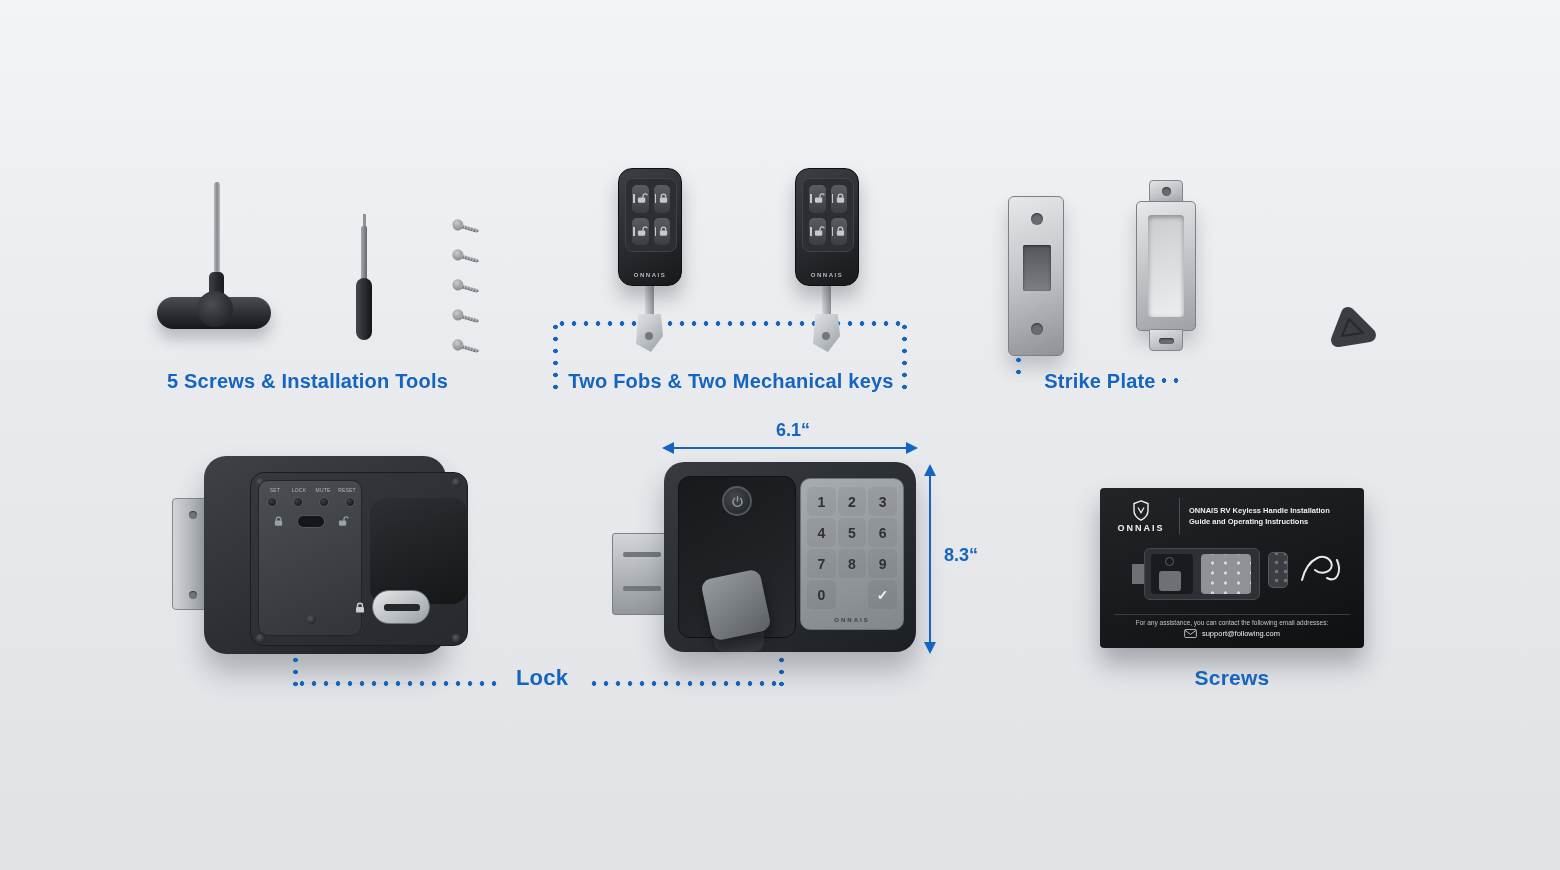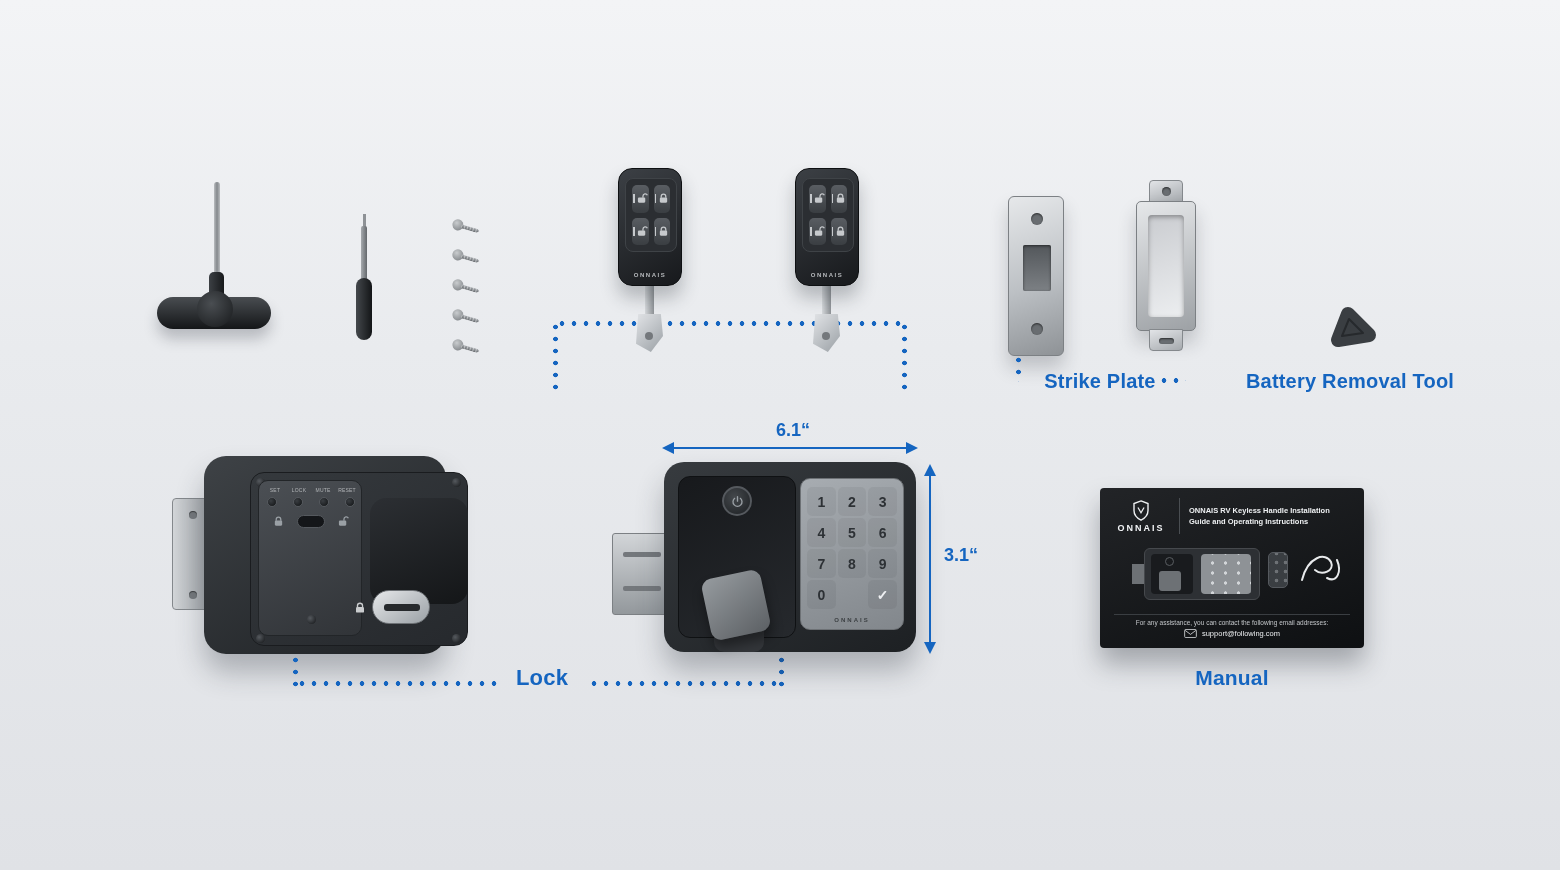--- a/index.html
+++ b/index.html
@@ -223,20 +223,21 @@
     <div class="screw" style="left:452px;top:312px">
         <span class="screw-head"></span>
         <span class="screw-shaft"></span>
       </div>
     <div class="screw" style="left:452px;top:342px">
         <span class="screw-head"></span>
         <span class="screw-shaft"></span>
       </div>
   </div>
 
+  <div class="cap" style="left:105px;top:370px;width:405px;">5 Screws &amp; Installation Tools</div>
 
   <div class="dot-h" style="left:556px;top:321px;width:350px;"></div>
   <div class="dot-v" style="left:553px;top:321px;height:70px;"></div>
   <div class="dot-v" style="left:902px;top:321px;height:70px;"></div>
 
   <div class="fob" style="left:618px;top:168px">
     <div class="fob-key">
       <div class="key-blade"></div>
       <div class="key-bow">
           <span class="key-hole"></span>
@@ -312,20 +313,21 @@
             <svg class="lk" viewBox="0 0 12 12" width="11" height="11">
               <path class="shk" d="M3.5 5.2V3.8a2.5 2.5 0 0 1 5 0v1.4"></path>
               <rect class="bod" x="2" y="5" width="8" height="5.6" rx="1.2"></rect>
             </svg>
           </div>
       </div>
       <div class="fob-brand">ONNAIS</div>
     </div>
   </div>
 
+  <div class="cap" style="left:558px;top:370px;width:346px;">Two Fobs &amp; Two Mechanical keys</div>
 
   <div class="plateA">
     <span class="hole-c" style="left:22px;top:16px"></span>
     <span class="hole-r"></span>
     <span class="hole-c" style="left:22px;top:126px"></span>
   </div>
   <div class="plateB">
     <div class="pb-tab" style="top:0;border-radius:4px 4px 0 0;">
         <span class="hole-c" style="left:12px;top:6px;width:9px;height:9px;"></span>
       </div>
@@ -340,21 +342,20 @@
   <div class="dot-v" style="left:1016px;top:354px;height:28px;"></div>
   <div class="cap" style="left:1005px;top:370px;width:190px;">Strike Plate</div>
   <div class="dot-h" style="left:1158px;top:378px;width:28px;"></div>
 
   <div class="bat-tool">
     <svg width="54" height="52" viewBox="0 0 54 52">
       <polygon points="22,12 43,33 12,38" fill="#3a3e42" stroke="#3a3e42" stroke-width="14" stroke-linejoin="round"></polygon>
       <polygon points="23,17 37,31 16,34" fill="none" stroke="#26292c" stroke-width="2" stroke-linejoin="round"></polygon>
     </svg>
   </div>
-  <div class="cap" style="left:1225px;top:370px;width:250px;">Battery Removal Tool</div>
 
   <div class="lockback">
     <div class="lb-flange">
       <span class="lb-fscrew" style="top:12px"></span>
       <span class="lb-fscrew" style="top:92px"></span>
     </div>
     <div class="lb-body">
       <div class="lb-plate"></div>
       <span class="lb-screw" style="left:52px;top:22px"></span>
       <span class="lb-screw" style="left:248px;top:22px"></span>
@@ -438,21 +439,21 @@
       <div class="lf-brand">ONNAIS</div>
     </div>
 
     <div class="arr arr-l"></div>
     <div class="dim-hline"></div>
     <div class="arr arr-r"></div>
     <div class="dim-label" style="left:758px;top:420px;width:70px;text-align:center;">6.1“</div>
     <div class="arr arr-u"></div>
     <div class="dim-vline"></div>
     <div class="arr arr-d"></div>
-    <div class="dim-label" style="left:944px;top:545px;">3.1“</div>
+    <div class="dim-label" style="left:944px;top:545px;">8.3“</div>
   </div>
 
   <div class="manual">
     <div class="man-head">
       <div class="man-logo">
         <svg viewBox="0 0 20 24" width="18" height="21">
           <path d="M10 1 18 4v8c0 6-4 9-8 11-4-2-8-5-8-11V4z" fill="none" stroke="#eef0f2" stroke-width="1.6"></path>
           <path d="M6.5 8.5l3.5 6 3.5-6" fill="none" stroke="#eef0f2" stroke-width="1.4"></path>
         </svg>
         <div class="man-brandname">ONNAIS</div>
@@ -476,15 +477,15 @@
     <hr class="man-rule">
     <div class="man-assist">For any assistance, you can contact the following email addresses:</div>
     <div class="man-emailrow">
       <svg viewBox="0 0 14 10" width="13" height="9">
         <rect x="0.5" y="0.5" width="13" height="9" rx="1.2" fill="none" stroke="#caccce"></rect>
         <path d="M1 1.5 7 6 13 1.5" fill="none" stroke="#caccce"></path>
       </svg>
       <span class="man-email">support@following.com</span>
     </div>
   </div>
-  <div class="cap" style="left:1150px;top:666px;width:164px;font-size:21px;">Manual</div>
+  <div class="cap" style="left:1150px;top:666px;width:164px;font-size:21px;">Screws</div>
 
 </div>
 
 </body></html>

